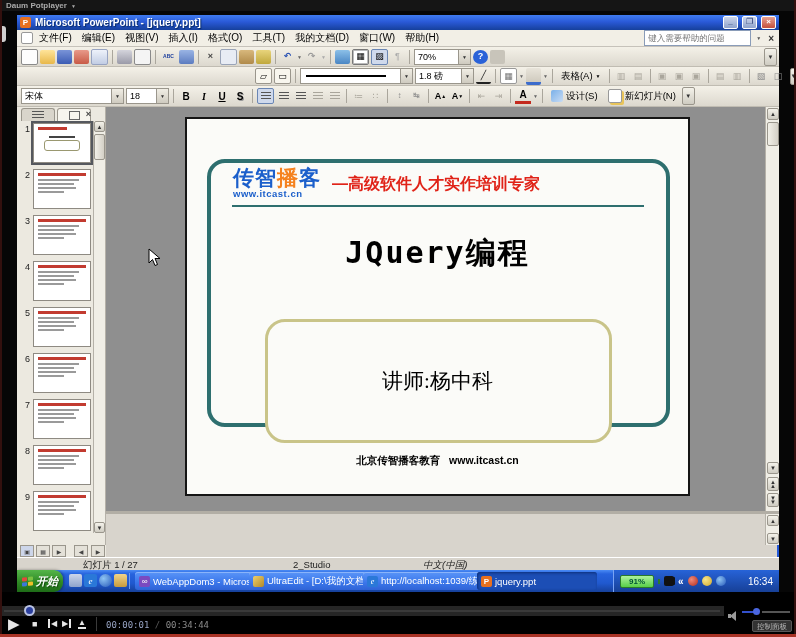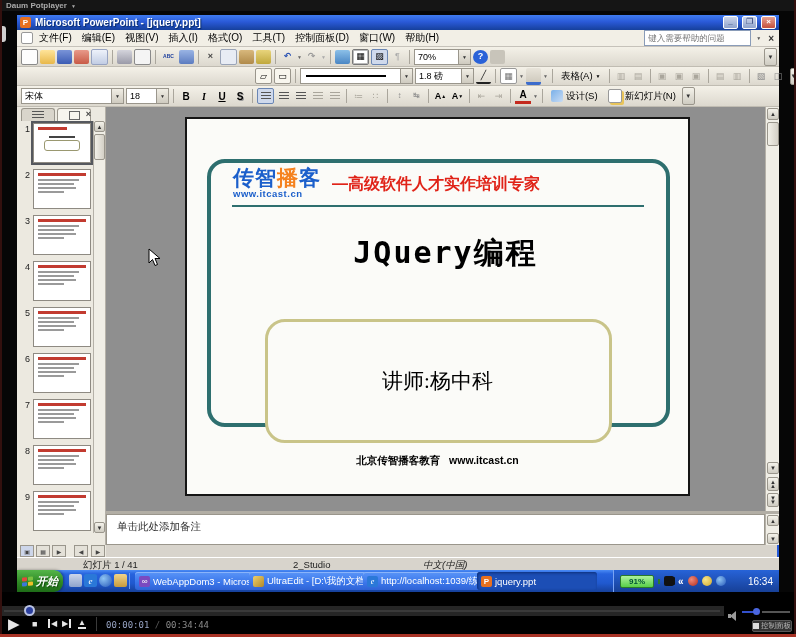--- a/index.html
+++ b/index.html
@@ -119,21 +119,21 @@
   .prt{position:absolute;right:10px;top:0;height:14px;display:flex;align-items:center;gap:5px;color:#8a8a8a;font-size:8px;}
   .seek{left:0;top:606px;width:724px;height:10px;background:#262626;}
   .seekline{left:4px;top:610px;width:716px;height:2px;background:#3a3a3a;}
   .seekthumb{left:24px;top:605px;width:11px;height:11px;border-radius:50%;border:2px solid #b9c2e2;background:#2b3f9e;}
   .pctl{color:#e6e6e6;}
   .spk{display:inline-block;position:relative;width:10px;height:10px;}
   .spk i{position:absolute;display:block;}
   .spk .sb{left:0;top:3px;width:3px;height:4px;background:#9a9a9a;}
   .spk .st{left:2px;top:0;width:0;height:0;border-top:5px solid transparent;border-bottom:5px solid transparent;border-right:6px solid #9a9a9a;}
   .cpbtn{left:752px;top:620px;width:40px;height:12px;background:#333;border:1px solid #585858;border-radius:2px;
-      color:#bbb;font-size:7.5px;display:flex;align-items:center;justify-content:center;gap:2px;}
+      color:#bbb;font-size:7.5px;display:flex;align-items:center;justify-content:center;gap:2px;flex-direction:column;}
   .cursor{pointer-events:none;}
 </style>
 </head>
 <body>
 
 <div id="root">
 
   
   <div class="a ptitle">
     <span style="font-weight:bold;">Daum Potplayer</span>
@@ -159,21 +159,21 @@
 
     <div class="a menubar">
       <span class="ic" style="width:10px;height:10px;background:#fff;border:1px solid #999;"></span>
       <span style="display:flex;align-items:center;">
           <span class="mitem">文件(F)</span>
           <span class="mitem">编辑(E)</span>
           <span class="mitem">视图(V)</span>
           <span class="mitem">插入(I)</span>
           <span class="mitem">格式(O)</span>
           <span class="mitem">工具(T)</span>
-          <span class="mitem">控制面板(D)</span>
+          <span class="mitem">我的文档(D)</span>
           <span class="mitem">窗口(W)</span>
           <span class="mitem">帮助(H)</span>
         </span>
       <span style="flex:1"></span>
       <input class="helpbox" readonly="" placeholder="键入需要帮助的问题" style="">
       <span style="font-size:5px;color:#555;padding:0 4px;">▼</span>
       <span style="font-size:10px;font-weight:bold;color:#333;padding:0 5px 0 2px;">×</span>
     </div>
 
     <div class="a tbrow" style="left:0;top:32px;width:762px;height:20px;padding-left:4px;">
@@ -433,45 +433,42 @@
 
     <div class="a slidearea"></div>
     <div class="a slide">
       <div class="a tealbox"></div>
       <div class="a tagline" style="left:145px;top:55px;">—高级软件人才实作培训专家</div>
       <div class="a" style="left:46px;top:48px;">
         <div class="logo"><span class="b">传智</span><span class="o">播</span><span class="b">客</span></div>
         <div class="logosite">www.itcast.cn</div>
       </div>
       <div class="a tealline" style="left:45px;top:86px;width:412px;"></div>
-      <div class="a slidetitle" style="left:8px;top:114px;">JQuery编程</div>
+      <div class="a slidetitle" style="left:0;top:114px;">JQuery编程</div>
       <div class="a khakibox"></div>
       <div class="a lecturer" style="left:0;top:248px;">讲师:杨中科</div>
       <div class="a slidefooter" style="left:0;top:335px;">北京传智播客教育   www.itcast.cn</div>
     </div>
 
     <div class="a vscroll" style="left:748px;top:92px;width:14px;height:404px;">
       <div class="a sbtn" style="left:1px;top:1px;width:12px;height:12px;">▲</div>
       <div class="a sthumb" style="left:1px;top:15px;width:12px;height:24px;"></div>
       <div class="a sbtn" style="left:1px;top:355px;width:12px;height:12px;">▼</div>
       <div class="a sbtn" style="left:1px;top:370px;width:12px;height:14px;flex-direction:column;line-height:4px;">▲<br>▲</div>
       <div class="a sbtn" style="left:1px;top:386px;width:12px;height:14px;flex-direction:column;line-height:4px;">▼<br>▼</div>
     </div>
 
     <div class="a splitter"></div>
-    <div class="a notes">
-      <div style="padding:5px 0 0 10px;font-size:10.5px;color:#333;">单击此处添加备注</div>
-    </div>
     <div class="a vscroll" style="left:748px;top:499px;width:14px;height:31px;">
       <div class="a sbtn" style="left:1px;top:1px;width:12px;height:11px;">▲</div>
       <div class="a sbtn" style="left:1px;bottom:1px;width:12px;height:11px;">▼</div>
     </div>
 
     <div class="a statusbar">
-      <span class="a" style="left:66px;top:1px;">幻灯片 1 / 41</span>
+      <span class="a" style="left:66px;top:1px;">幻灯片 1 / 27</span>
       <span class="a" style="left:276px;top:1px;">2_Studio</span>
       <span class="a" style="left:406px;top:1px;font-style:italic;">中文(中国)</span>
     </div>
 
     <div class="a taskbar">
       <div class="a startbtn">
         <span class="flag">
           <i style="background:#e04a3c;"></i>
             <i style="background:#7ac142;"></i>
             <i style="background:#3c78d8;"></i>

